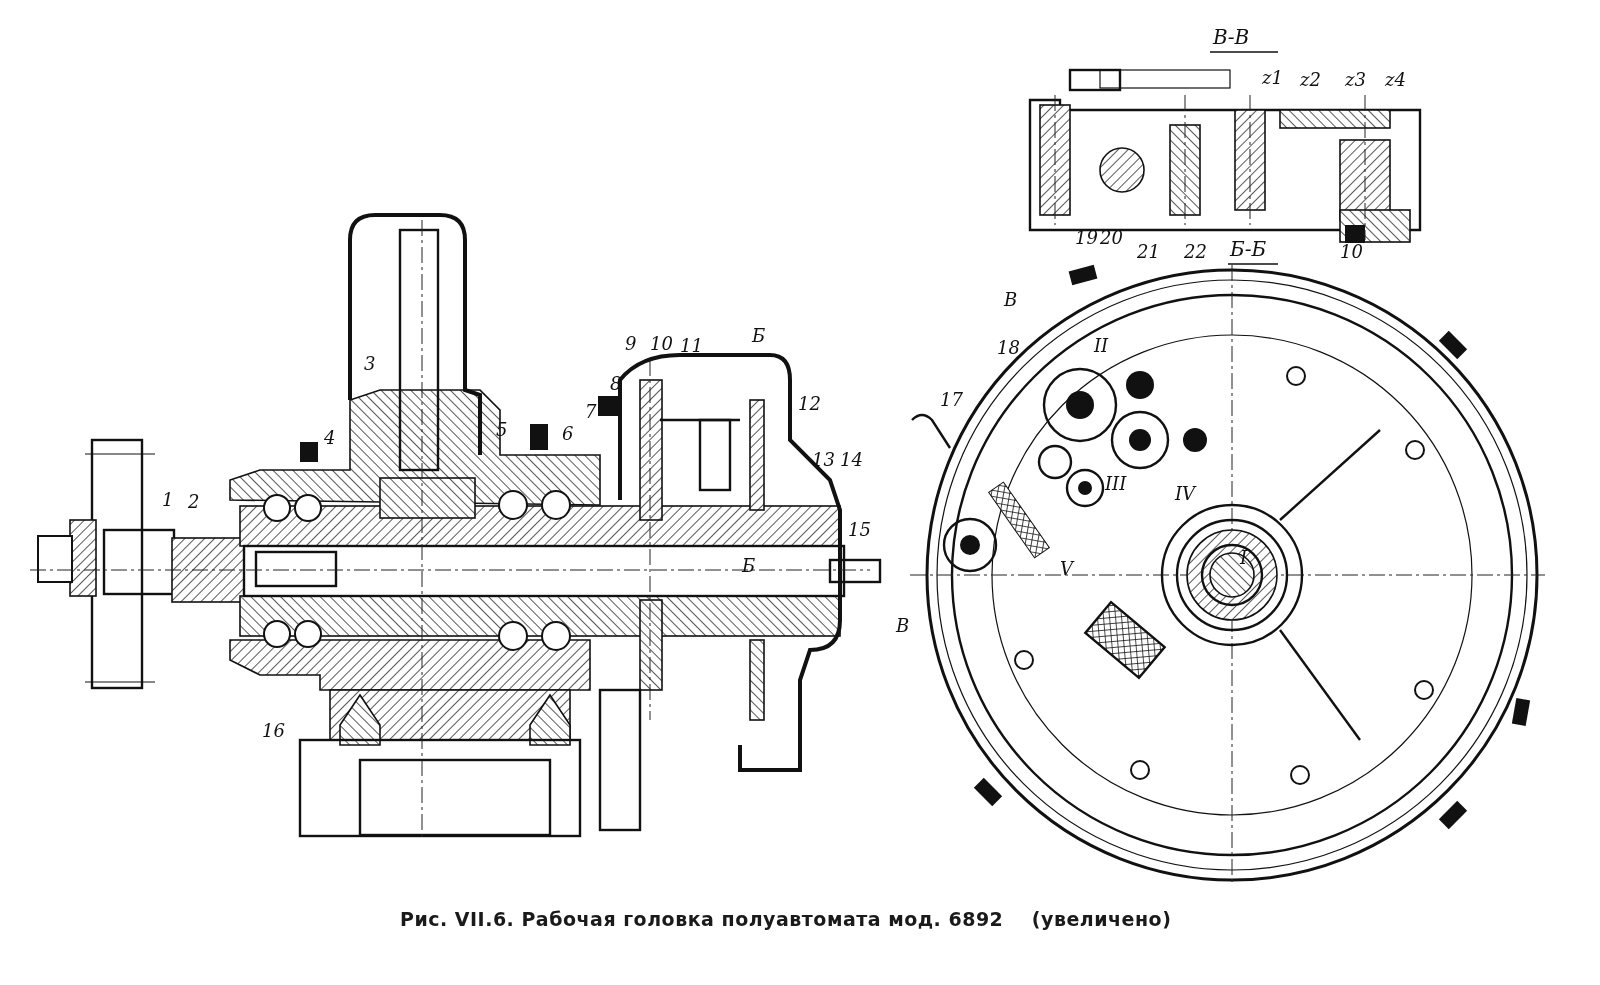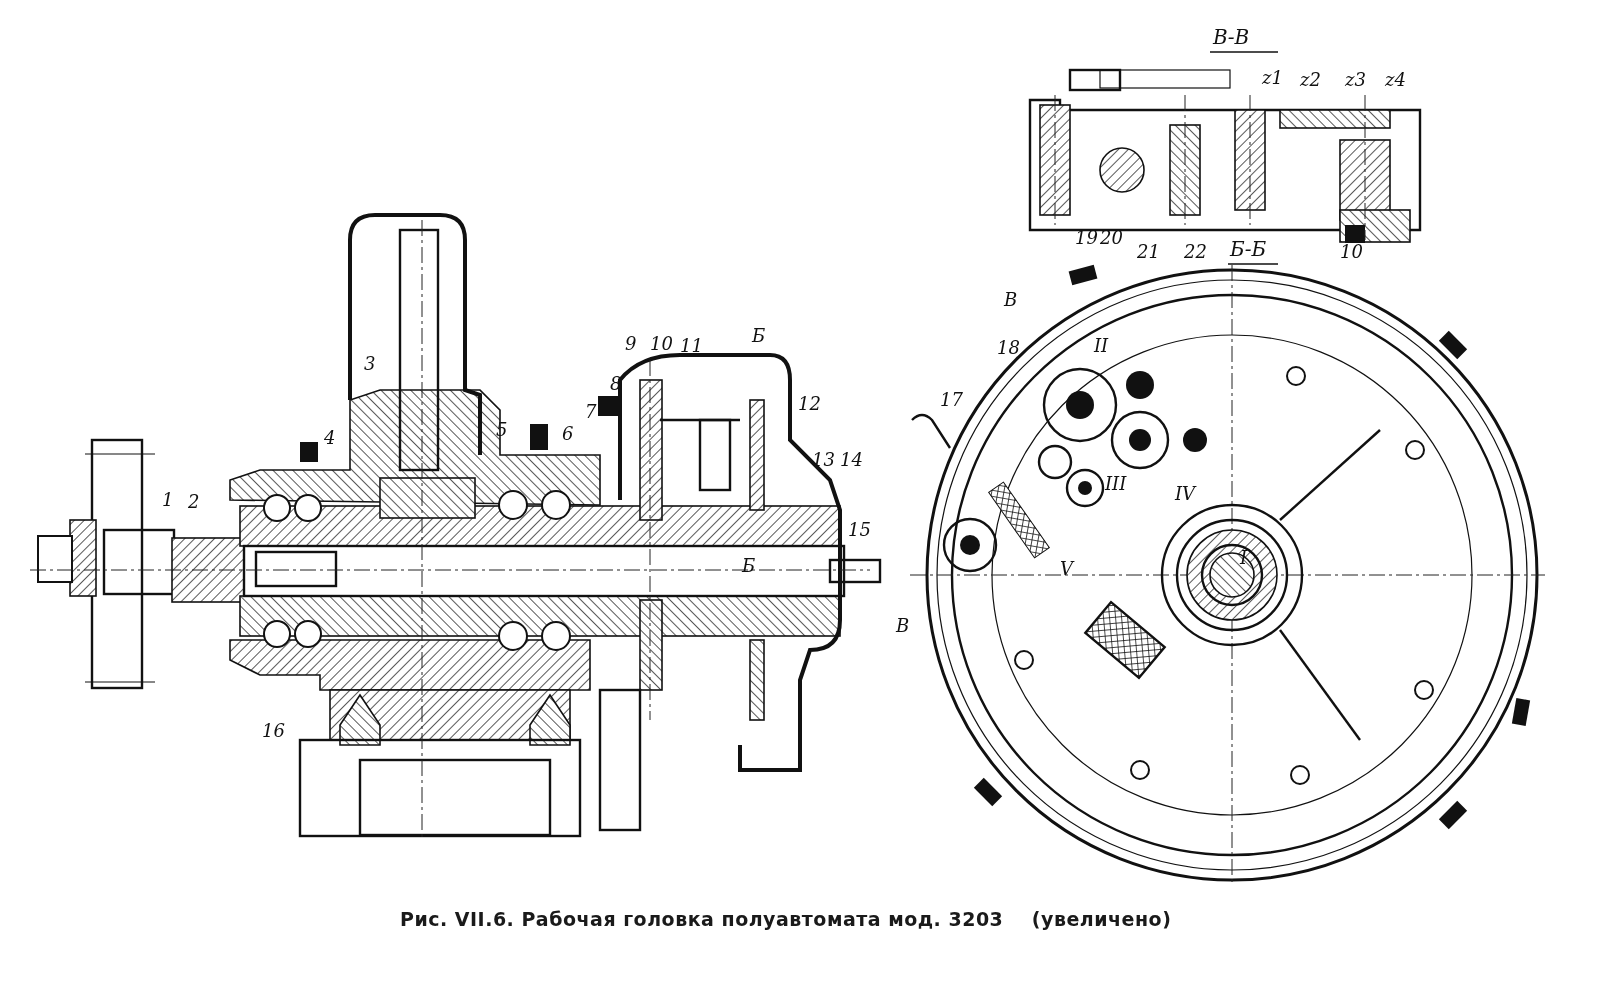--- a/index.html
+++ b/index.html
@@ -200,13 +200,13 @@
     <text class="lbl" x="1105" y="490">III</text>
     <text class="lbl" x="1175" y="500">IV</text>
     <text class="lbl" x="1060" y="575">V</text>
     <text class="lbl" x="940" y="406">17</text>
     <text class="lbl" x="997" y="354">18</text>
     <text class="lbl" x="1004" y="306">В</text>
     <text class="lbl" x="896" y="632">В</text>
   </g>
 </svg>
 
-<div class="cap"><span>Рис. VII.6. Рабочая головка полуавтомата мод. 3203</span>    <span>(увеличено)</span></div>
+<div class="cap"><span>Рис. VII.6. Рабочая головка полуавтомата мод. 6892</span>    <span>(увеличено)</span></div>
 
 </body></html>

